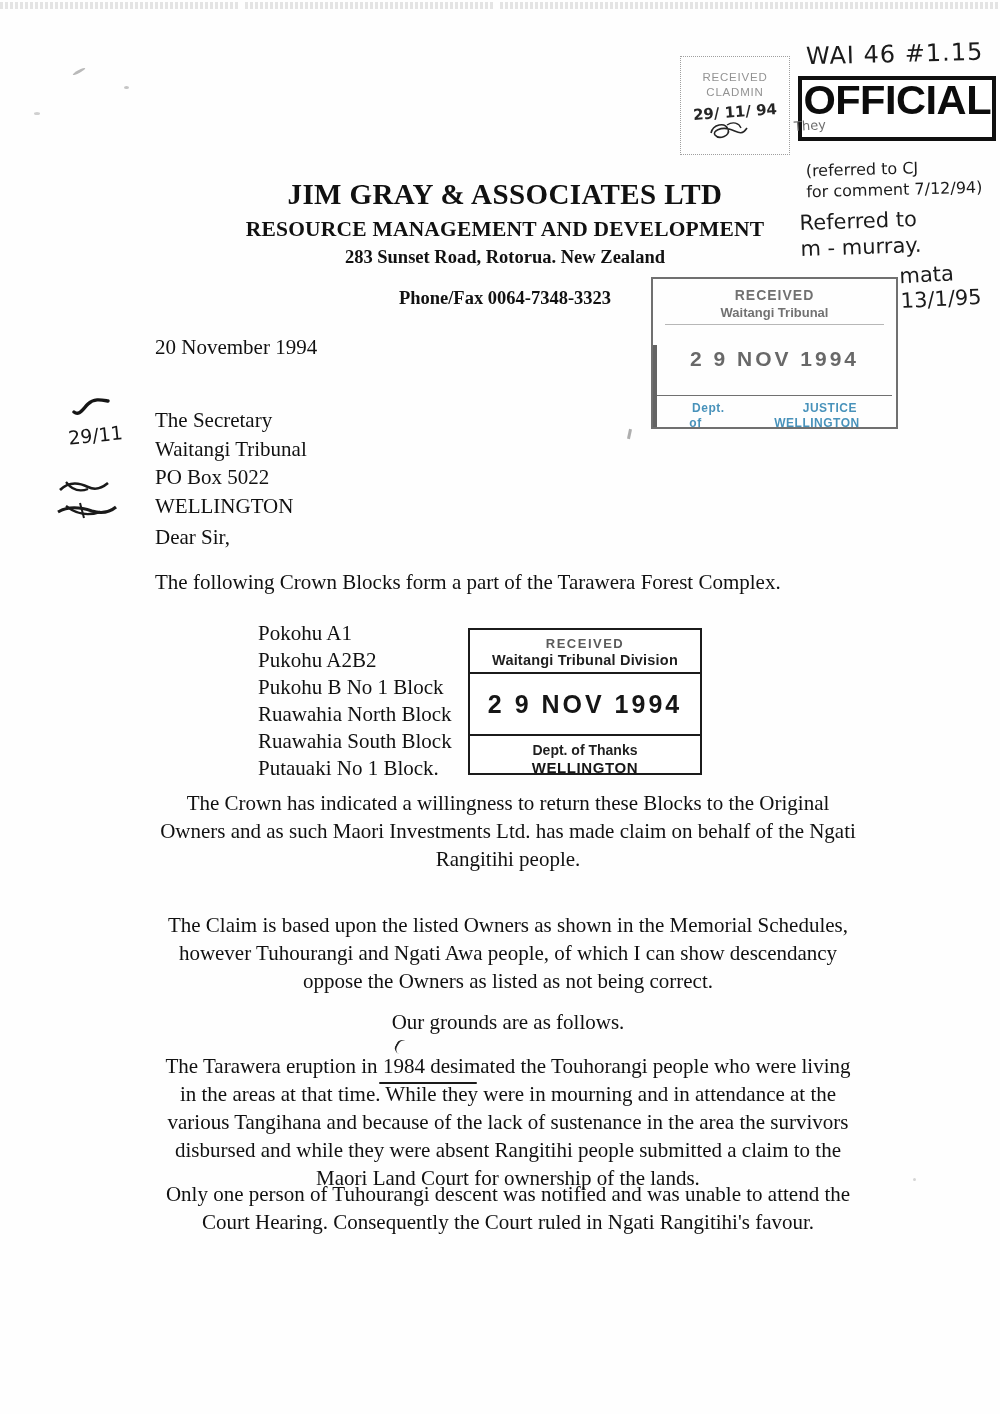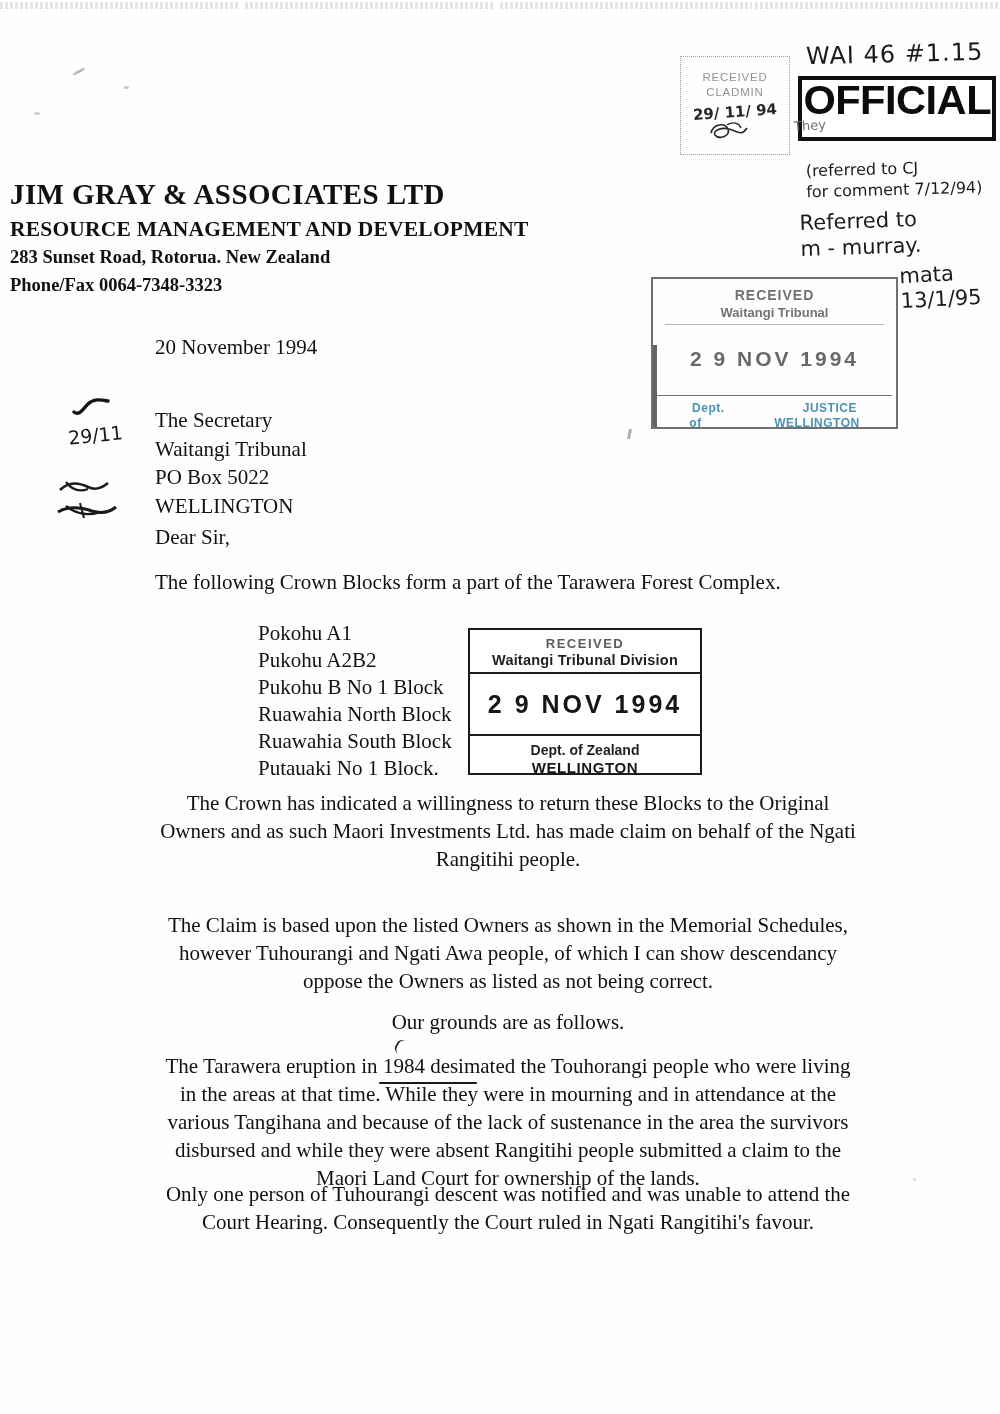--- a/index.html
+++ b/index.html
@@ -35,39 +35,40 @@
     position: absolute;
     top: 0; height: 7px; width: 3px;
     background: #ffffff;
   }
 
   
   .letterhead {
     position: absolute;
     left: 0; top: 178px;
     width: 1000px;
+    text-align: center;
   }
   .lh-name {
     font-weight: bold;
     font-size: 29px;
     letter-spacing: .4px;
     margin-bottom: 6px;
     padding-left: 10px;
   }
   .lh-sub {
     font-weight: bold;
     font-size: 21.5px;
     letter-spacing: .2px;
     margin-bottom: 5px;
     padding-left: 10px;
   }
   .lh-addr {
     font-weight: bold;
     font-size: 18.5px;
-    margin-bottom: 7px;
+    margin-bottom: 20px;
     padding-left: 10px;
   }
   .lh-phone {
     font-weight: bold;
     font-size: 18.5px;
     padding-left: 10px;
   }
 
   
   .date-line {
@@ -483,21 +484,21 @@
 
   <div class="stamp-tribunal">
     <div class="sec-a">
       <div class="sa1">RECEIVED</div>
       <div class="sa2">Waitangi Tribunal Division</div>
     </div>
     <div class="sec-b">
       <div class="sb1">2 9  NOV 1994</div>
     </div>
     <div class="sec-c">
-      <div class="sc1">Dept. of Zealand</div>
+      <div class="sc1">Dept. of Thanks</div>
       <div class="sc2">WELLINGTON</div>
     </div>
   </div>
 
   <div class="para p1">The Crown has indicated a willingness to return these Blocks to the Original Owners and as such Maori Investments Ltd. has made claim on behalf of the Ngati Rangitihi people.</div>
   <div class="para p3">Our grounds are as follows.</div>
   <div class="para p2">The Claim is based upon the listed Owners as shown in the Memorial Schedules, however Tuhourangi and Ngati Awa people, of which I can show descendancy oppose the Owners as listed as not being correct.</div>
 
   <div class="para p4"><span>The Tarawera eruption in </span><span class="year-marked"><span class="year-slash"></span><span>1984</span></span><span> desimated the Touhorangi people who were living in the areas at that time. While they were in mourning and in attendance at the various Tangihana and because of the lack of sustenance in the area the survivors disbursed and while they were absent Rangitihi people submitted a claim to the Maori Land Court for ownership of the lands.</span></div>
 

